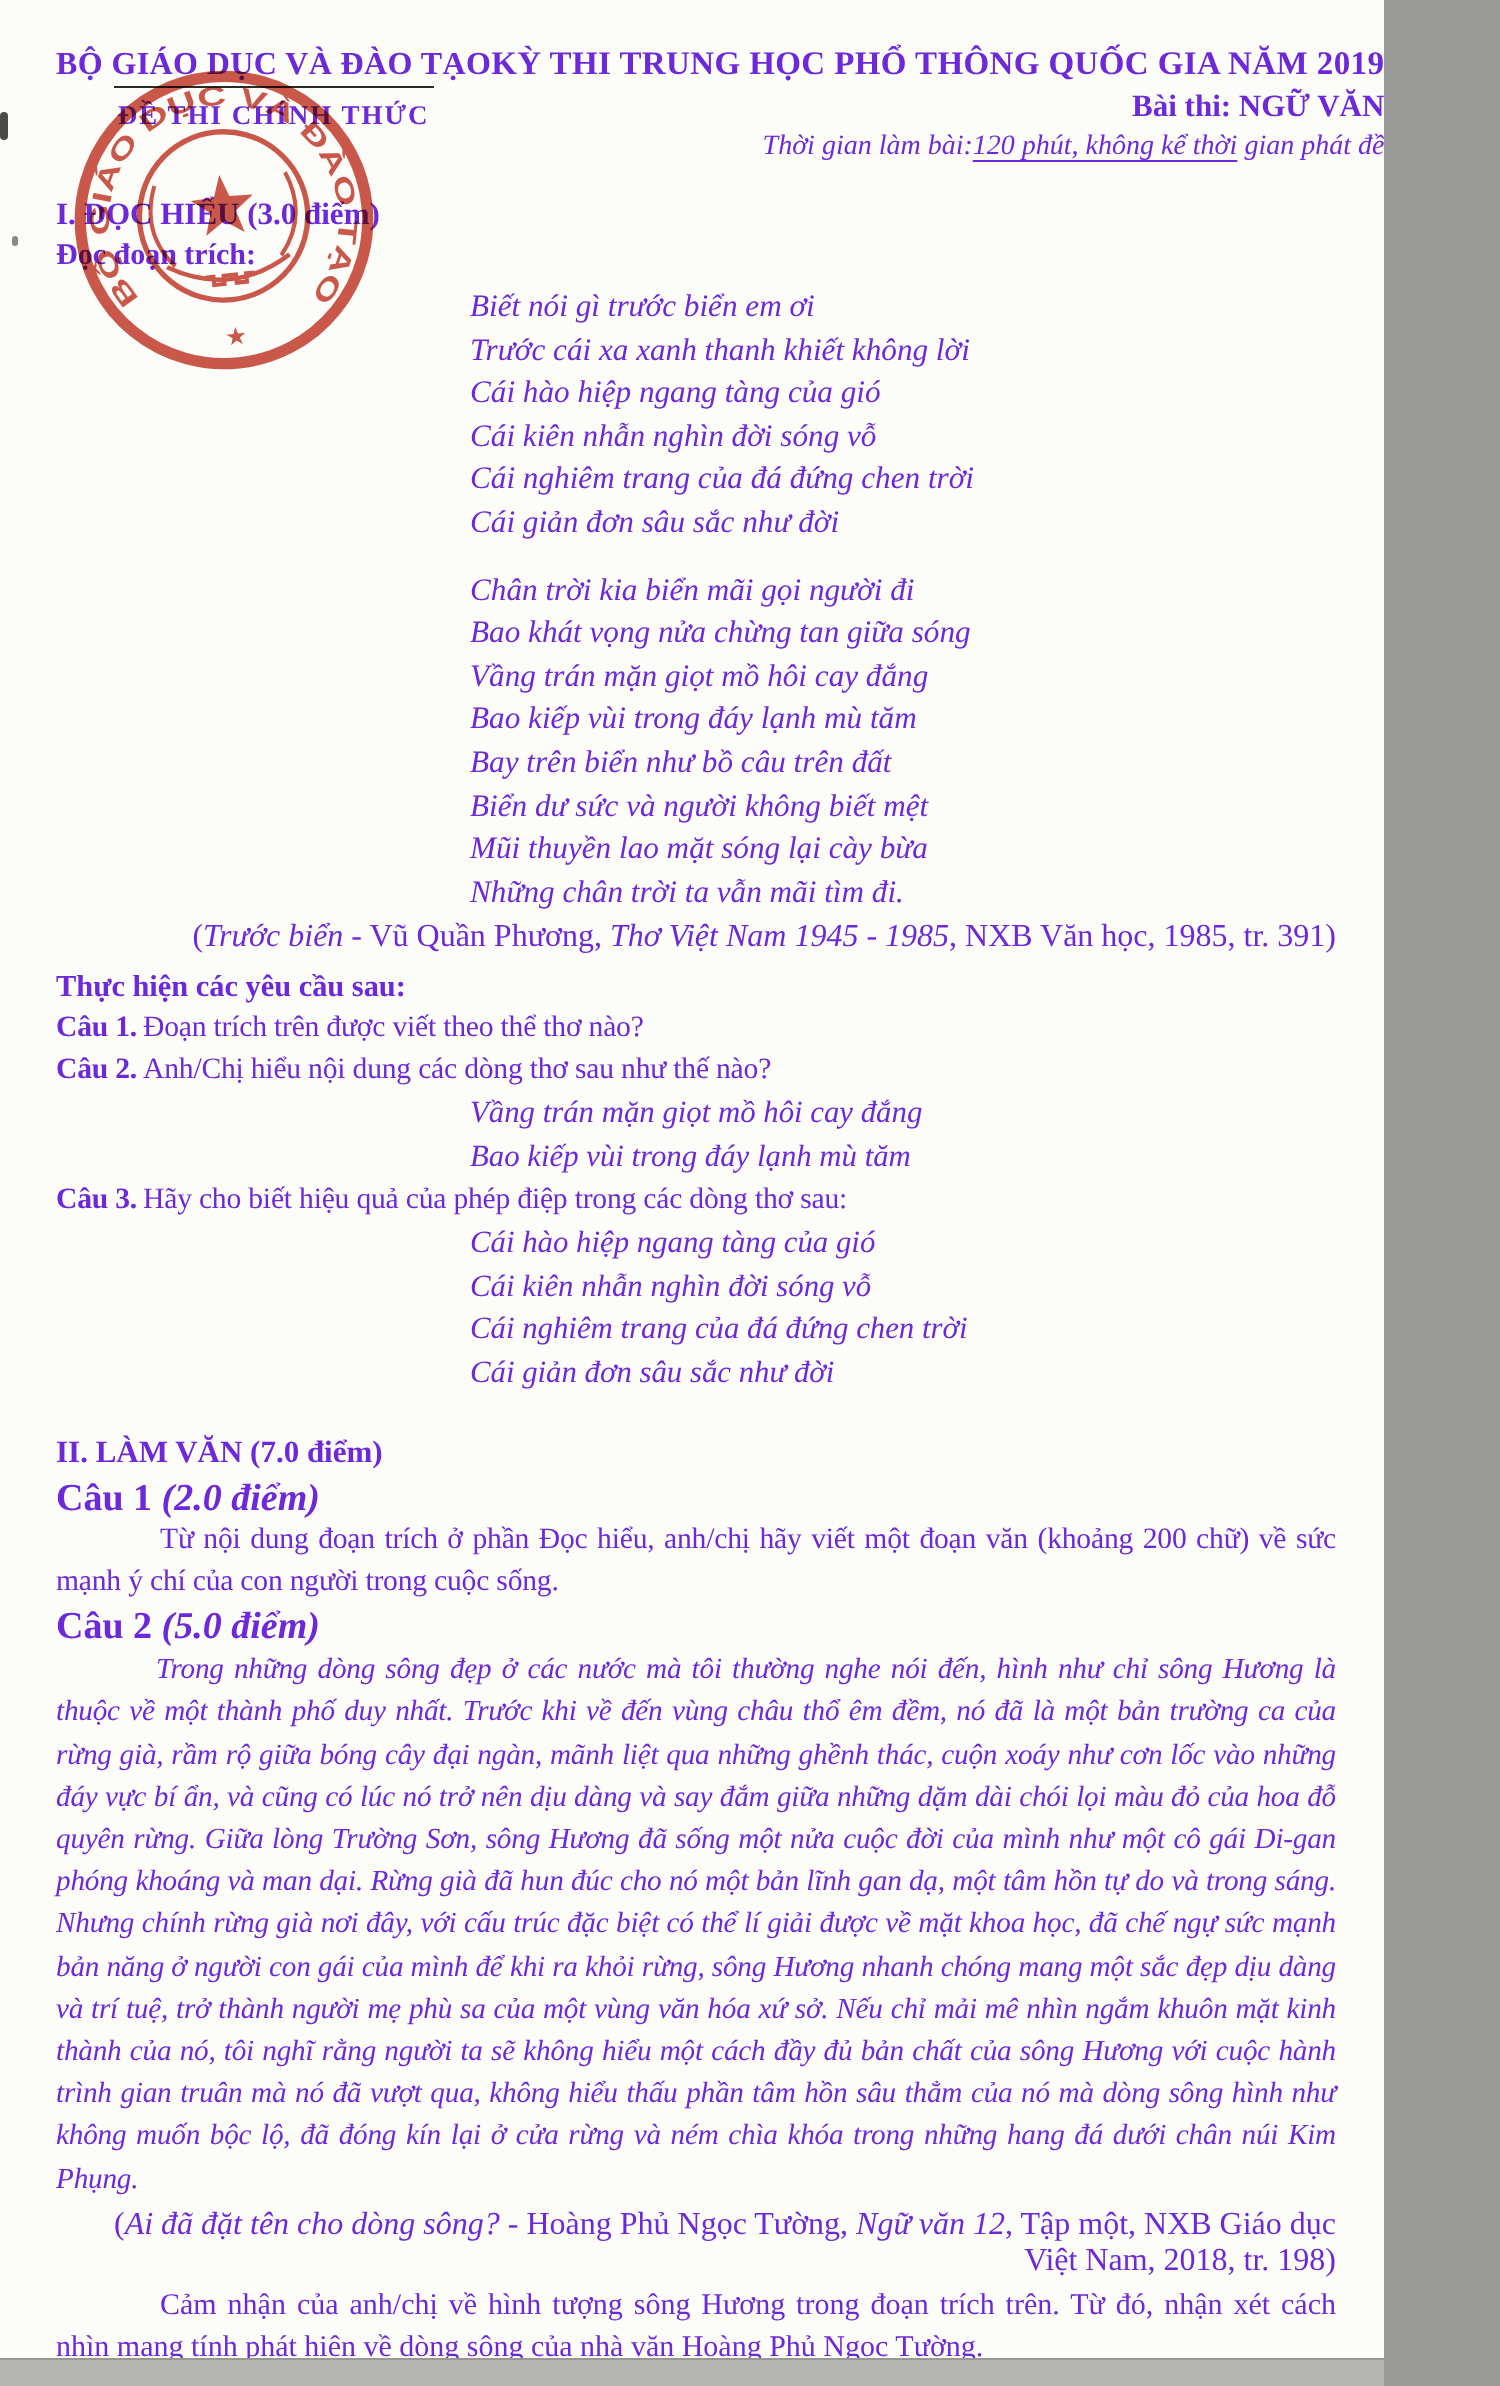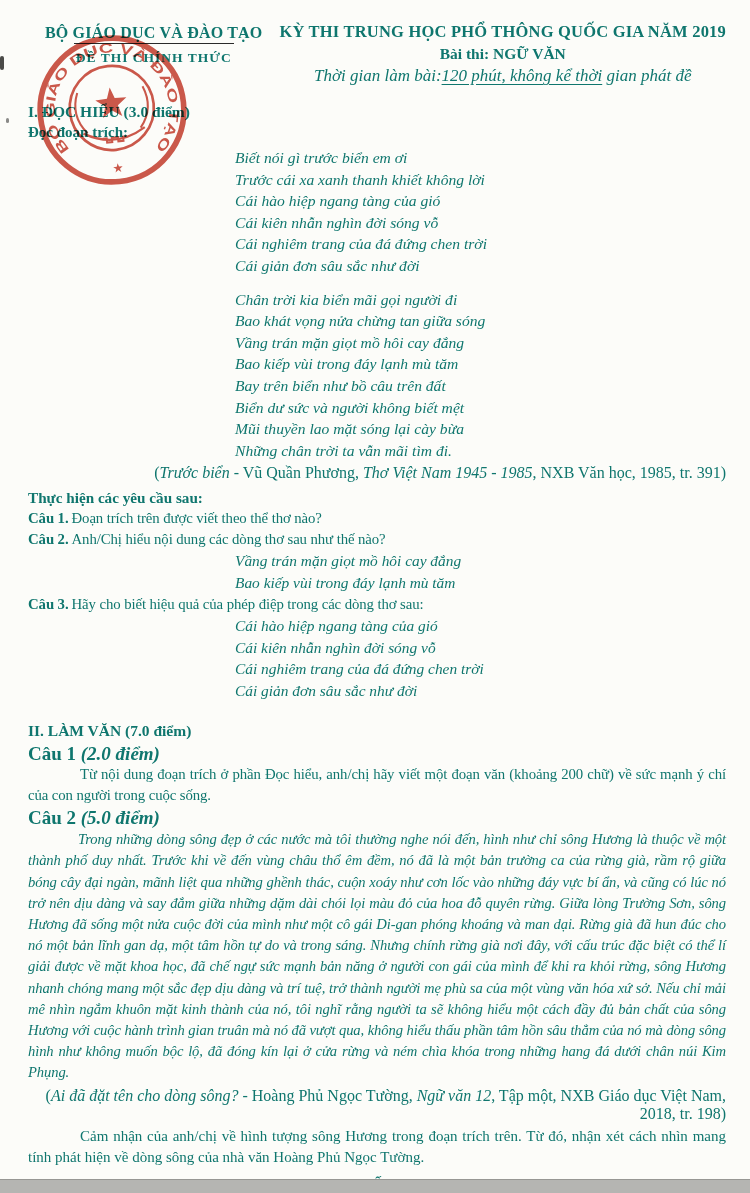--- a/index.html
+++ b/index.html
@@ -1,35 +1,35 @@
 <!DOCTYPE html>
 <html><head>
 <meta charset="utf-8">
 <style>
   html,body{margin:0;padding:0;background:#9a9a98;}
   .page{
     position:relative;
-    width:750px;height:1193px;
+    width:692px;height:1193px;
     background:#fcfcf9;
     font-family:"Liberation Serif","DejaVu Serif",serif;
-    color:#0f766e;
+    color:#6d28d9;
     box-sizing:border-box;
     padding:18px 24px 0 28px;
     overflow:hidden;
   }
   
   .header{display:flex;align-items:flex-start;}
   .header-left{width:330px;text-align:center;padding-top:6px;}
   .ministry{font-weight:bold;font-size:16px;letter-spacing:.2px;white-space:nowrap;}
   .ministry-underline{width:160px;height:1.4px;background:#2a2a2a;margin:1px auto 6px auto;}
   .exam-type{font-size:13.5px;font-weight:600;letter-spacing:1px;}
-  .header-right{flex:1;text-align:center;padding-top:4px;}
+  .header-right{flex:1;text-align:right;padding-top:4px;}
   .exam-title{font-weight:bold;font-size:16.5px;letter-spacing:.2px;white-space:nowrap;}
   .subject{font-weight:bold;font-size:15.5px;margin-top:3px;}
-  .time-line{font-style:italic;font-size:17px;margin-top:3px;}
+  .time-line{font-style:italic;font-size:14px;margin-top:3px;}
   .time-line .u{text-decoration:underline;text-underline-offset:3px;}
   
   .stamp{
     position:absolute;left:34px;top:32px;width:156px;height:156px;
     opacity:.85;mix-blend-mode:multiply;pointer-events:none;
   }
   
   .sec1{margin-top:16px;}
   .sec-heading{font-weight:bold;font-size:15.5px;line-height:20px;}
   .read-intro{font-weight:bold;font-size:15px;line-height:20px;}

